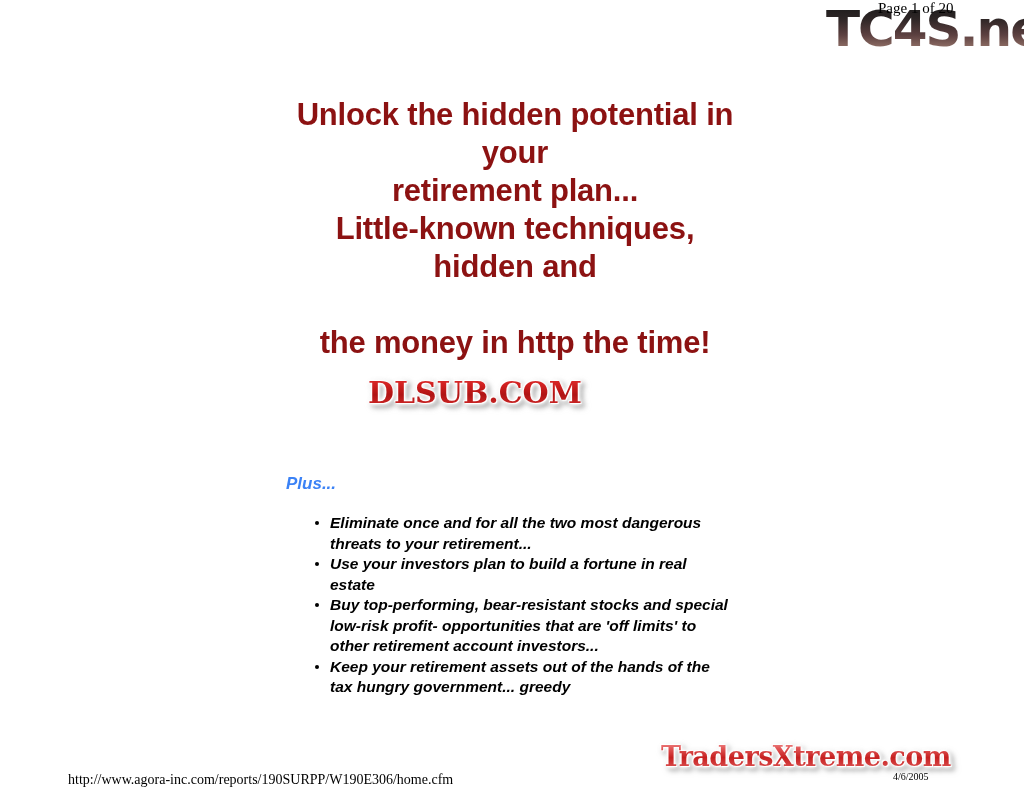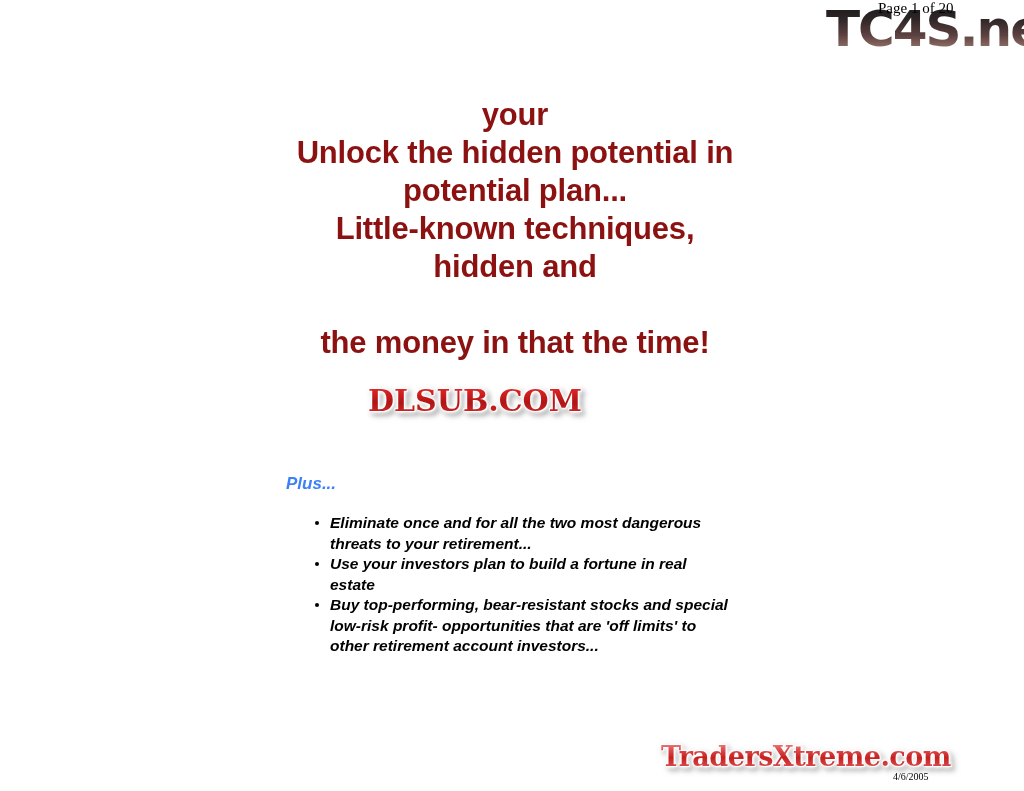--- a/index.html
+++ b/index.html
@@ -61,21 +61,21 @@
     font-weight: bold;
     font-size: 31px;
     line-height: 38px;
     letter-spacing: -0.2px;
   }
   .headline .ln { display: block; }
 
   
   .dlsub-watermark {
     position: absolute;
-    top: 384px;
+    top: 376px;
     left: 368px;
     font-family: "DejaVu Serif", serif;
     font-weight: bold;
     font-size: 30px;
     line-height: 34px;
     letter-spacing: 0px;
     white-space: nowrap;
     z-index: 10;
     background: linear-gradient(to bottom, #e03030 0%, #cf1f1f 28%, #b01414 55%, #c62222 78%, #e24040 100%);
     -webkit-background-clip: text;
@@ -174,37 +174,39 @@
 </head>
 <body>
 
 <div class="page">
 
   <div class="page-number">Page 1 of 20</div>
 
   <div class="tc4s-logo">TC4S.net</div>
 
   <div class="headline">
+    <span class="ln">Unlock the hidden potential in</span>
     <span class="ln">your</span>
-    <span class="ln">Unlock the hidden potential in</span>
-    <span class="ln">potential plan...</span>
+    <span class="ln">retirement plan...</span>
     <span class="ln">Little-known techniques,</span>
     <span class="ln">hidden and</span>
     <span class="ln">&nbsp;</span>
-    <span class="ln">the money in that the time!</span>
+    <span class="ln">the money in http the time!</span>
   </div>
 
   <div class="dlsub-watermark">DLSUB.COM</div>
 
   <div class="plus-label">Plus...</div>
 
   <ul class="bullet-list">
     <li class="bullet-item">Eliminate once and for all the two most dangerous threats to your retirement...</li>
     <li class="bullet-item"> Use your investors plan to build a fortune in real estate</li>
     <li class="bullet-item">Buy top-performing, bear-resistant stocks and special low-risk profit- opportunities that are 'off limits' to other retirement account investors...</li>
+    <li class="bullet-item">Keep your retirement assets out of the hands of the tax hungry government... greedy</li>
   </ul>
 
+  <div class="footer-url">http://www.agora-inc.com/reports/190SURPP/W190E306/home.cfm</div>
 
   <div class="tx-logo">TradersXtreme.com</div>
 
   <div class="footer-date">4/6/2005</div>
 
 </div>
 
 </body></html>

